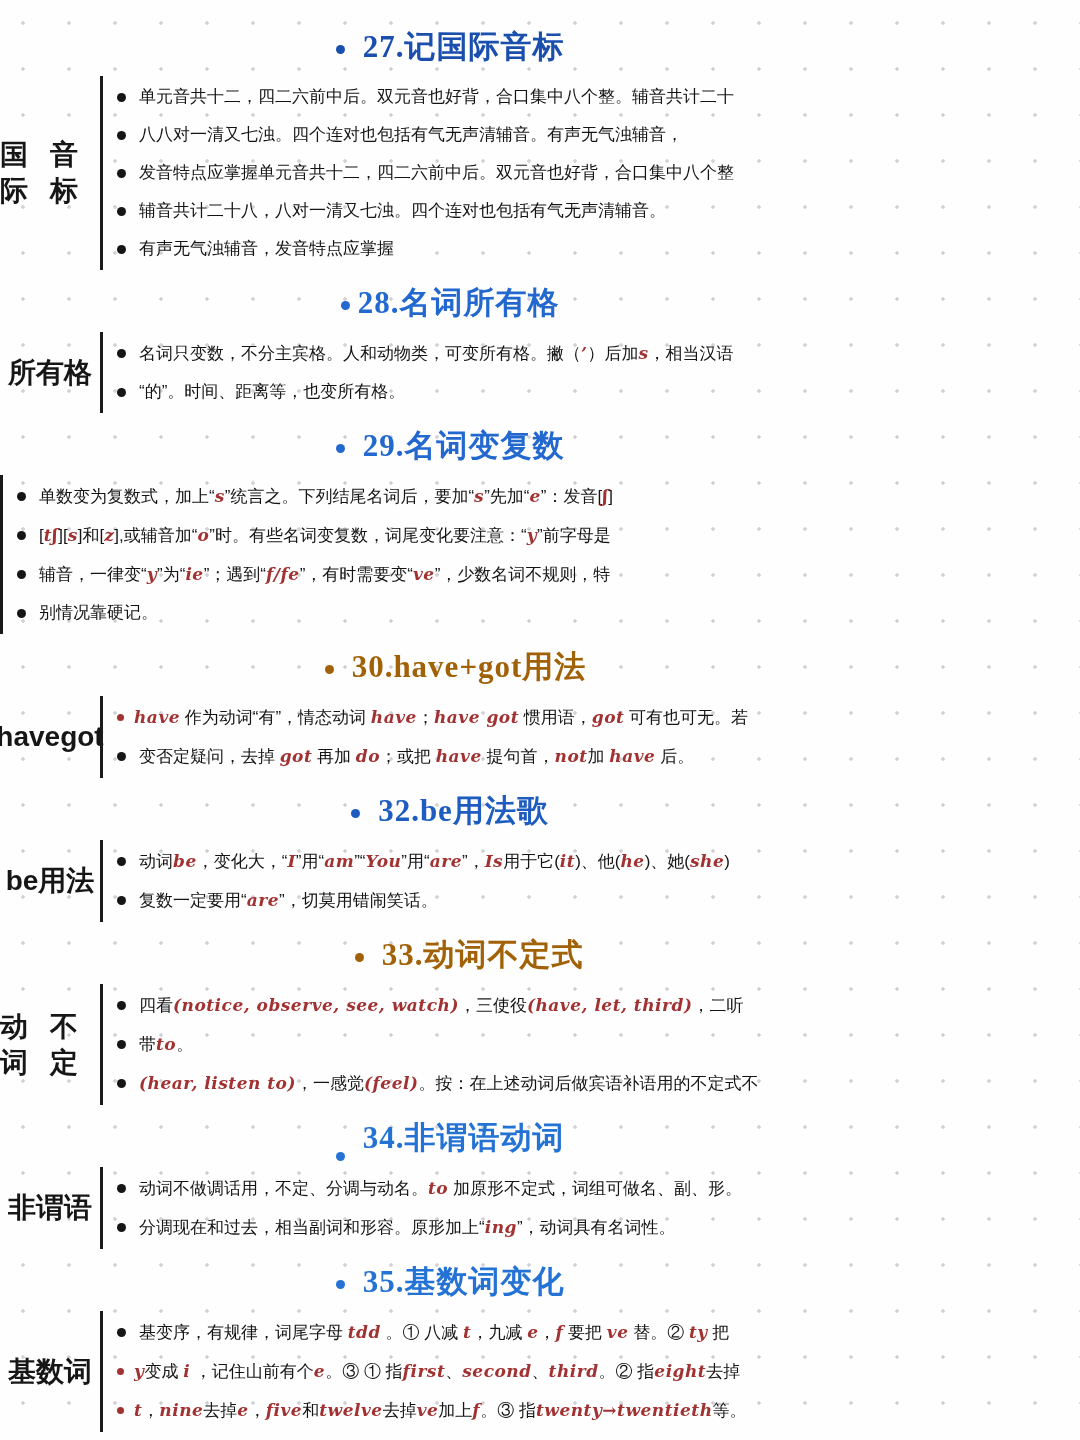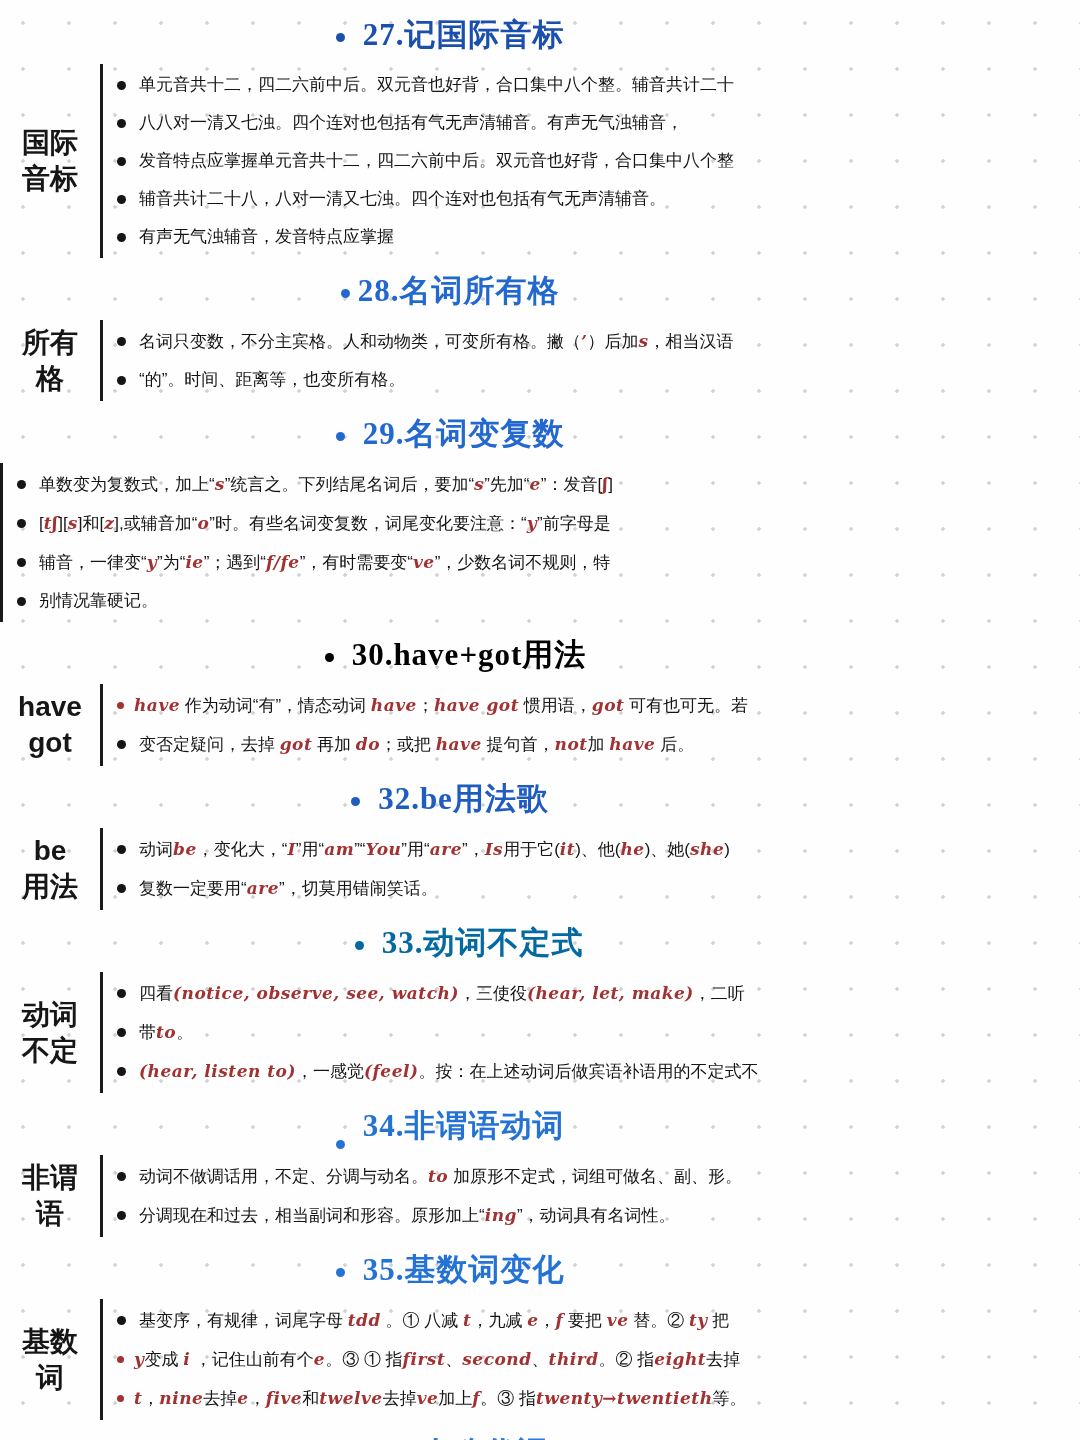--- a/index.html
+++ b/index.html
@@ -4,32 +4,32 @@
 <style>
   html,body{margin:0;padding:0;}
   body{
     width:1080px;height:1440px;overflow:hidden;
     background-color:#fefefe;
     background-image:radial-gradient(circle, var(--dotgrid,#d2d2d6) 1.5px, transparent 1.9px);
     background-size:46px 46px;
     font-family:"Liberation Sans", sans-serif;
     color:var(--ink,#141414);
   }
-  .page{width:900px;height:1440px;overflow:hidden;padding-top:2px;box-sizing:border-box;border-radius:32px;}
+  .page{width:900px;height:1440px;overflow:hidden;padding-top:14px;box-sizing:border-box;border-radius:32px;}
   .sec{margin:0;}
   .heading{
     display:flex;justify-content:center;align-items:center;gap:18px;
     font-weight:bold;font-size:31px;line-height:46px;margin:10px 0 6px 0;
     font-family:"Liberation Serif","Liberation Sans",sans-serif;
     letter-spacing:1px;
   }
   .hdot{width:9px;height:9px;border-radius:50%;background:currentColor;flex:0 0 auto;margin-top:4px;}
   .body{display:flex;align-items:stretch;}
   .label{
-    flex:0 0 100px;width:100px;display:flex;flex-direction:column;
+    flex:0 0 100px;width:100px;display:flex;
     justify-content:center;align-items:center;
     font-weight:bold;font-size:28px;line-height:36px;color:#161616;
   }
   .list{
     flex:1 1 auto;border-left:3px solid var(--rule,#1a1a1a);
     padding:2px 0 2px 14px;min-width:0;
   }
   .line{display:flex;align-items:center;line-height:38px;font-size:17px;white-space:nowrap;}
   .dot{flex:0 0 auto;margin-right:13px;border-radius:50%;}
   .dot.black{width:9px;height:9px;background:#151515;}
@@ -123,21 +123,21 @@
               <span class="txt"><span>辅音，一律变“</span><span class="red">y</span><span>”为“</span><span class="red">ie</span><span>”；遇到“</span><span class="red">f/fe</span><span>”，有时需要变“</span><span class="red">ve</span><span>”，少数名词不规则，特</span></span>
             </div>
             <div class="line">
               <span class="dot black"></span>
               <span class="txt"><span>别情况靠硬记。</span></span>
             </div>
           </div>
         </div>
       </section>
       <section class="sec">
-        <div class="heading" style="color: #000000; margin-left: 11px;">
+        <div class="heading" style="color: #a16207; margin-left: 11px;">
           <span class="hdot"></span>
           <span>30.have+got用法</span>
         </div>
         <div class="body">
           <div class="label">
             <div>have</div>
             <div>got</div>
           </div>
           <div class="list">
             <div class="line">
@@ -167,33 +167,33 @@
               <span class="txt"><span>动词</span><span class="red">be</span><span>，变化大，“</span><span class="red">I</span><span>”用“</span><span class="red">am</span><span>”“</span><span class="red">You</span><span>”用“</span><span class="red">are</span><span>”，</span><span class="red">Is</span><span>用于它(</span><span class="red">it</span><span>)、他(</span><span class="red">he</span><span>)、她(</span><span class="red">she</span><span>)</span></span>
             </div>
             <div class="line">
               <span class="dot black"></span>
               <span class="txt"><span>复数一定要用“</span><span class="red">are</span><span>”，切莫用错闹笑话。</span></span>
             </div>
           </div>
         </div>
       </section>
       <section class="sec">
-        <div class="heading" style="color: #0369a1; margin-left: 38px;">
+        <div class="heading" style="color: #a16207; margin-left: 38px;">
           <span class="hdot"></span>
           <span>33.动词不定式</span>
         </div>
         <div class="body">
           <div class="label">
             <div>动词</div>
             <div>不定</div>
           </div>
           <div class="list">
             <div class="line">
               <span class="dot black"></span>
-              <span class="txt"><span>四看</span><span class="red">(notice, observe, see, watch)</span><span>，三使役</span><span class="red">(hear, let, make)</span><span>，二听</span></span>
+              <span class="txt"><span>四看</span><span class="red">(notice, observe, see, watch)</span><span>，三使役</span><span class="red">(have, let, third)</span><span>，二听</span></span>
             </div>
             <div class="line">
               <span class="dot black"></span>
               <span class="txt"><span>带</span><span class="red">to</span><span>。</span></span>
             </div>
             <div class="line">
               <span class="dot black"></span>
               <span class="txt"><span class="red">(hear, listen to)</span><span>，一感觉</span><span class="red">(feel)</span><span>。按：在上述动词后做宾语补语用的不定式不</span></span>
             </div>
           </div>

